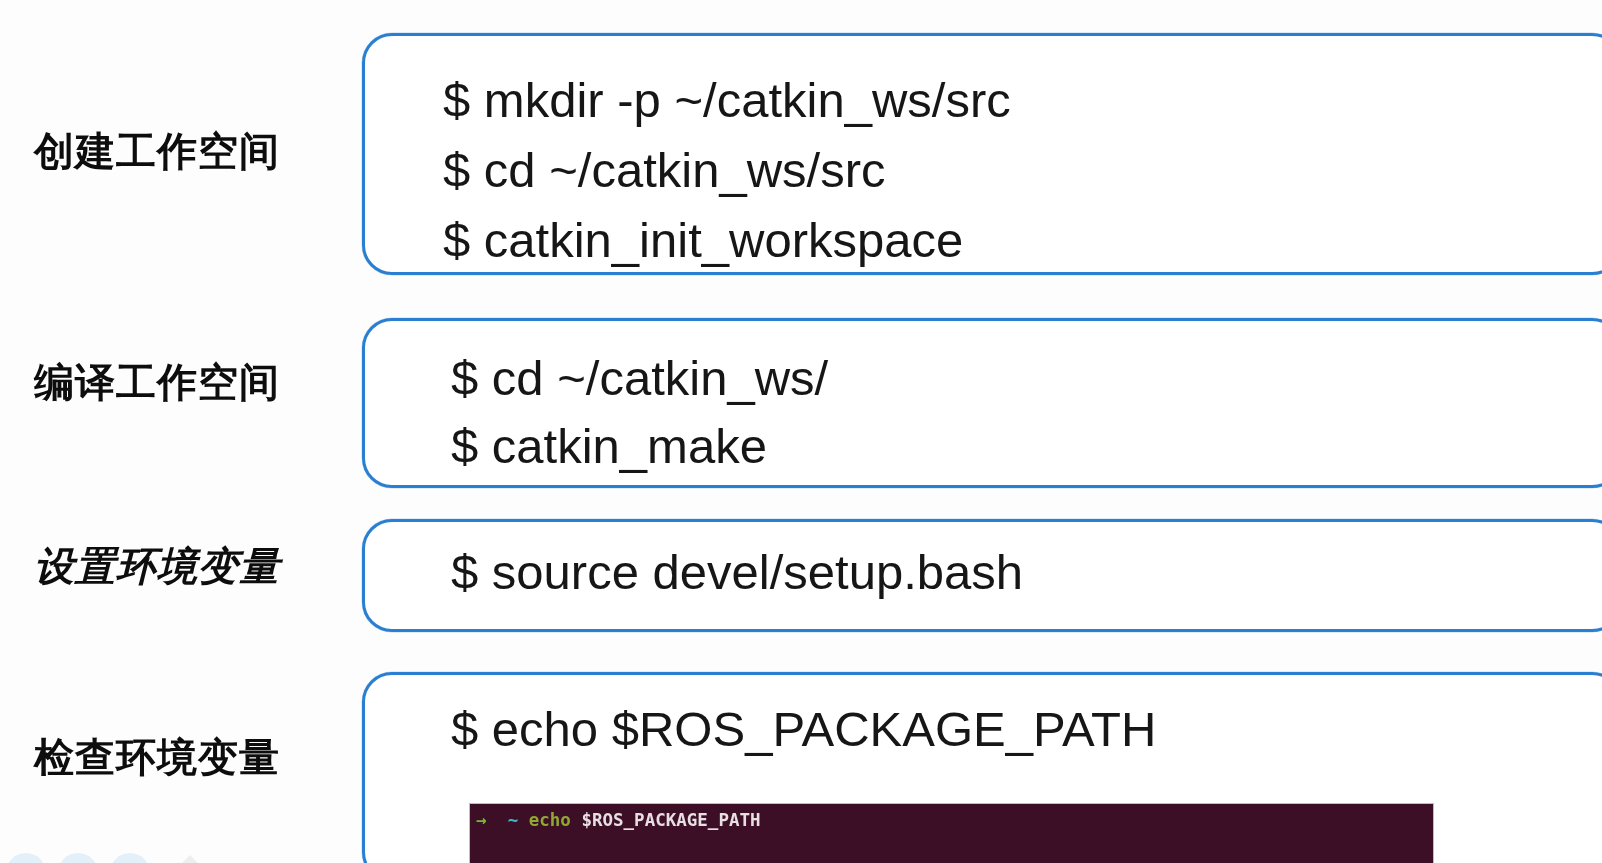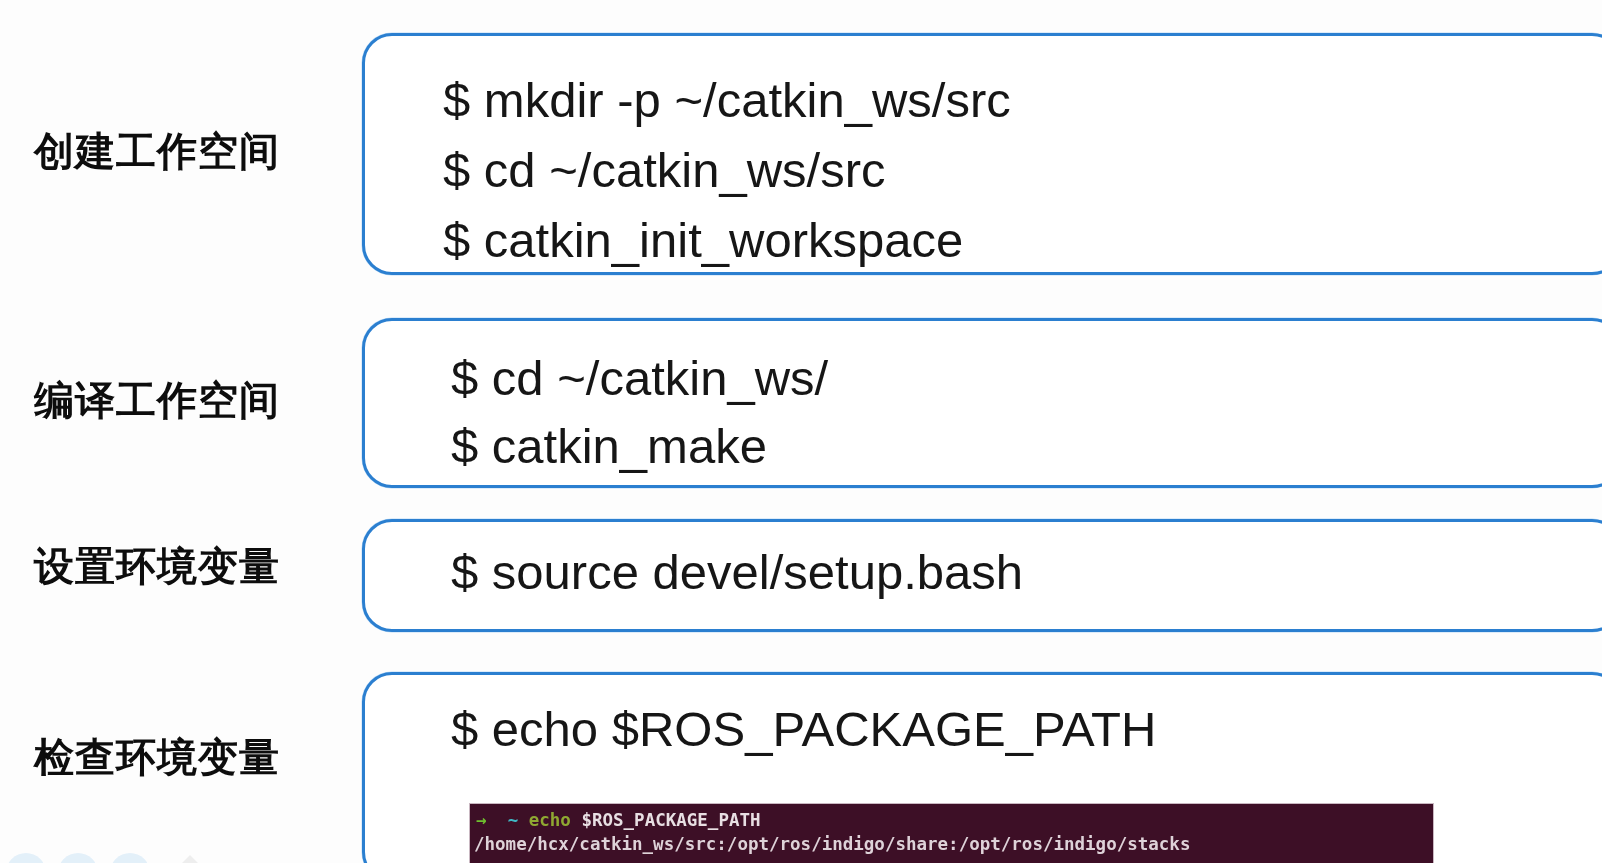--- a/index.html
+++ b/index.html
@@ -93,41 +93,40 @@
 <div id="slide">
 
   <div class="row-label" style="top:131px;">创建工作空间</div>
 
   <div class="cmd-box" style="left:362px; top:33px; width:1260px; height:242px;">
     <div class="cmd-line" style="left:78px; top:40px;">$ mkdir -p ~/catkin_ws/src</div>
     <div class="cmd-line" style="left:78px; top:110px;">$ cd ~/catkin_ws/src</div>
     <div class="cmd-line" style="left:78px; top:180px;">$ catkin_init_workspace</div>
   </div>
 
-  <div class="row-label" style="top:380px;">编译工作空间</div>
+  <div class="row-label" style="top:362px;">编译工作空间</div>
 
   <div class="cmd-box" style="left:362px; top:318px; width:1260px; height:170px;">
     <div class="cmd-line" style="left:86px; top:33px;">$ cd ~/catkin_ws/</div>
     <div class="cmd-line" style="left:86px; top:101px;">$ catkin_make</div>
   </div>
 
-  <div class="row-label" style="top:546px;">设置环境变量</div>
+  <div class="row-label" style="top:546px;font-style:italic;">设置环境变量</div>
 
   <div class="cmd-box" style="left:362px; top:519px; width:1260px; height:113px;">
     <div class="cmd-line" style="left:86px; top:26px;">$ source devel/setup.bash</div>
   </div>
 
   <div class="row-label" style="top:737px;">检查环境变量</div>
 
   <div class="cmd-box" style="left:362px; top:672px; width:1260px; height:210px;">
     <div class="cmd-line" style="left:86px; top:30px;">$ echo $ROS_PACKAGE_PATH</div>
 
     <div class="terminal" style="left:104px; top:101px; width:965px; height:68px;">
       <div class="term-line"><span class="t-arrow">→</span><span style="color:transparent">&nbsp;&nbsp;</span><span class="t-tilde">~</span><span style="color:transparent">&nbsp;</span><span class="t-cmd">echo</span><span style="color:transparent">&nbsp;</span><span class="t-var">$ROS_PACKAGE_PATH</span></div>
-      <div class="term-line t-out" style="margin-left:-2px;">/home/hcx/catkin_ws/src:/opt/ros/indigo/share:/opt/ros/indigo/stacks</div>
     </div>
   </div>
 
   <svg class="watermark" viewBox="0 0 700 40">
     <circle cx="26" cy="36" r="20" fill="#cfe6f7"></circle>
     <circle cx="78" cy="36" r="20" fill="#cfe6f7"></circle>
     <circle cx="130" cy="36" r="20" fill="#cfe6f7"></circle>
     <path d="M168 40 L190 18 L212 40 Z" fill="#e2e2e2"></path>
     <path d="M250 40 q30 -26 66 -2 z" fill="#cfe6f7"></path>
     <ellipse cx="300" cy="40" rx="48" ry="14" fill="#d9ecfa"></ellipse>

